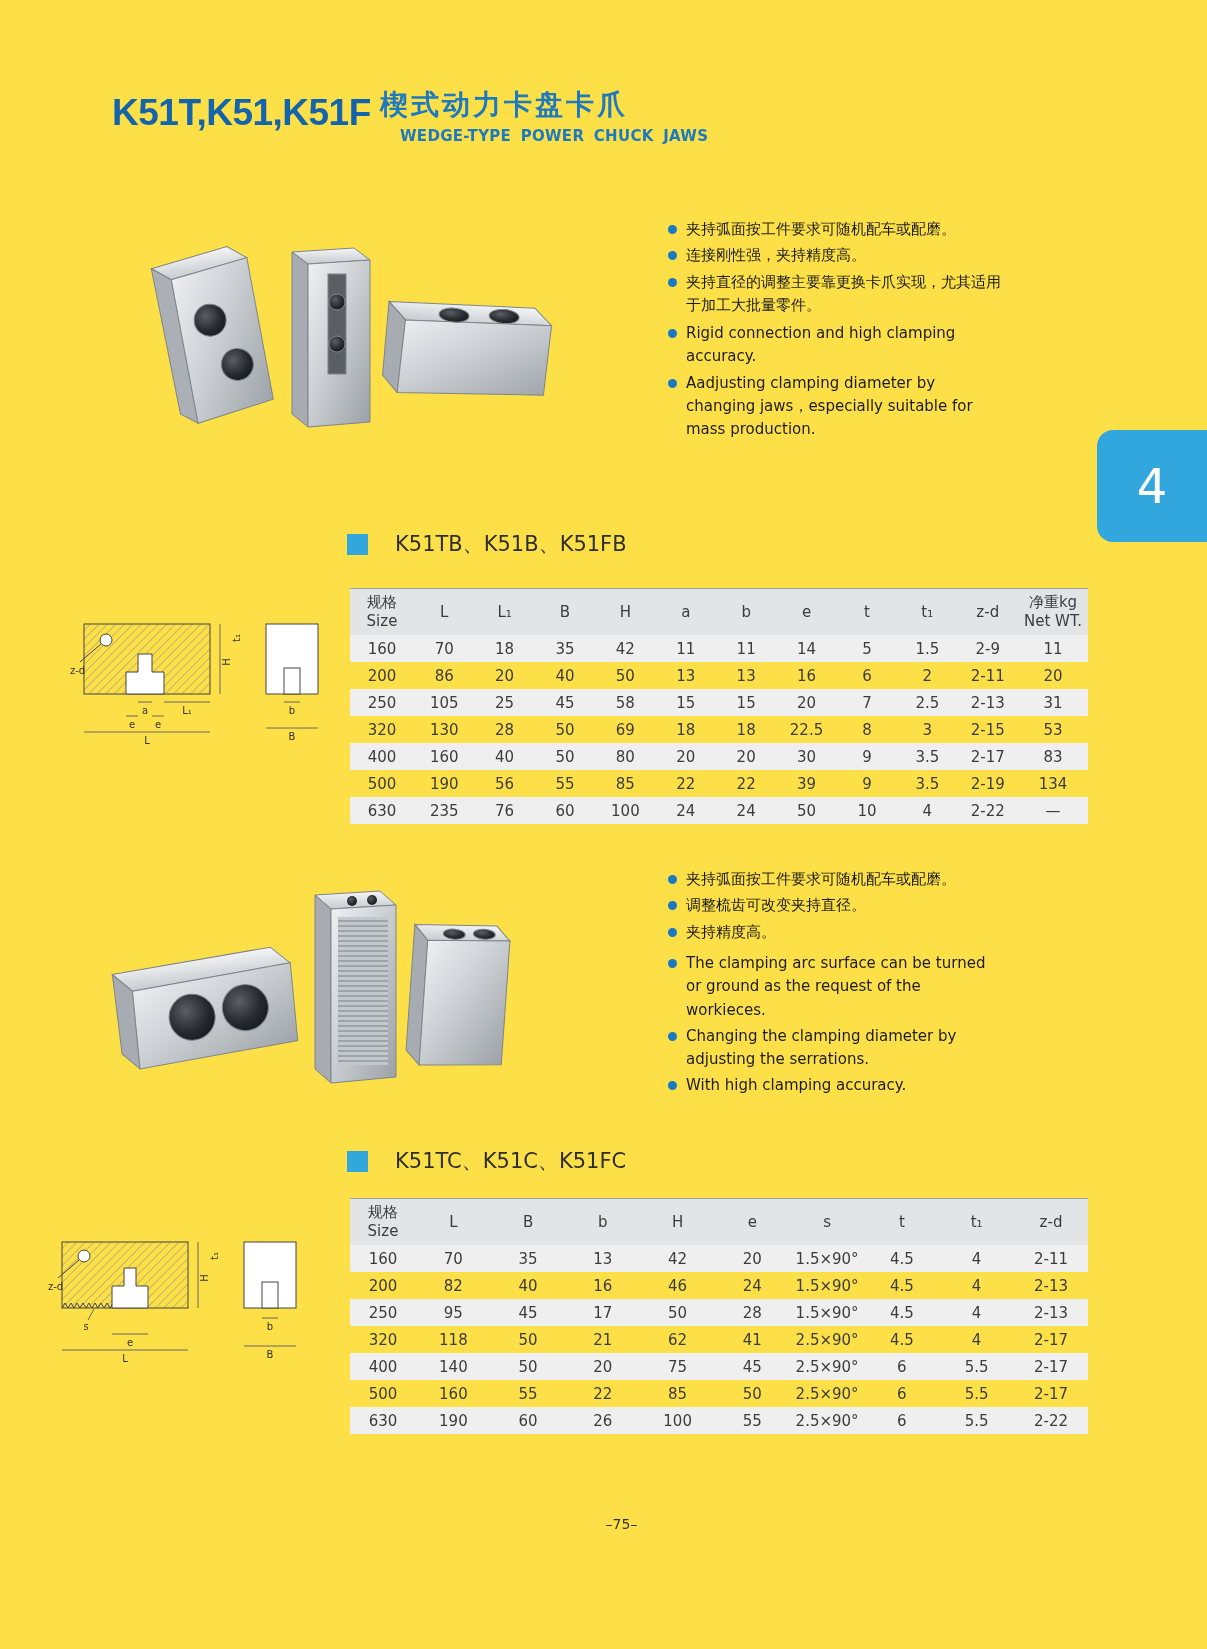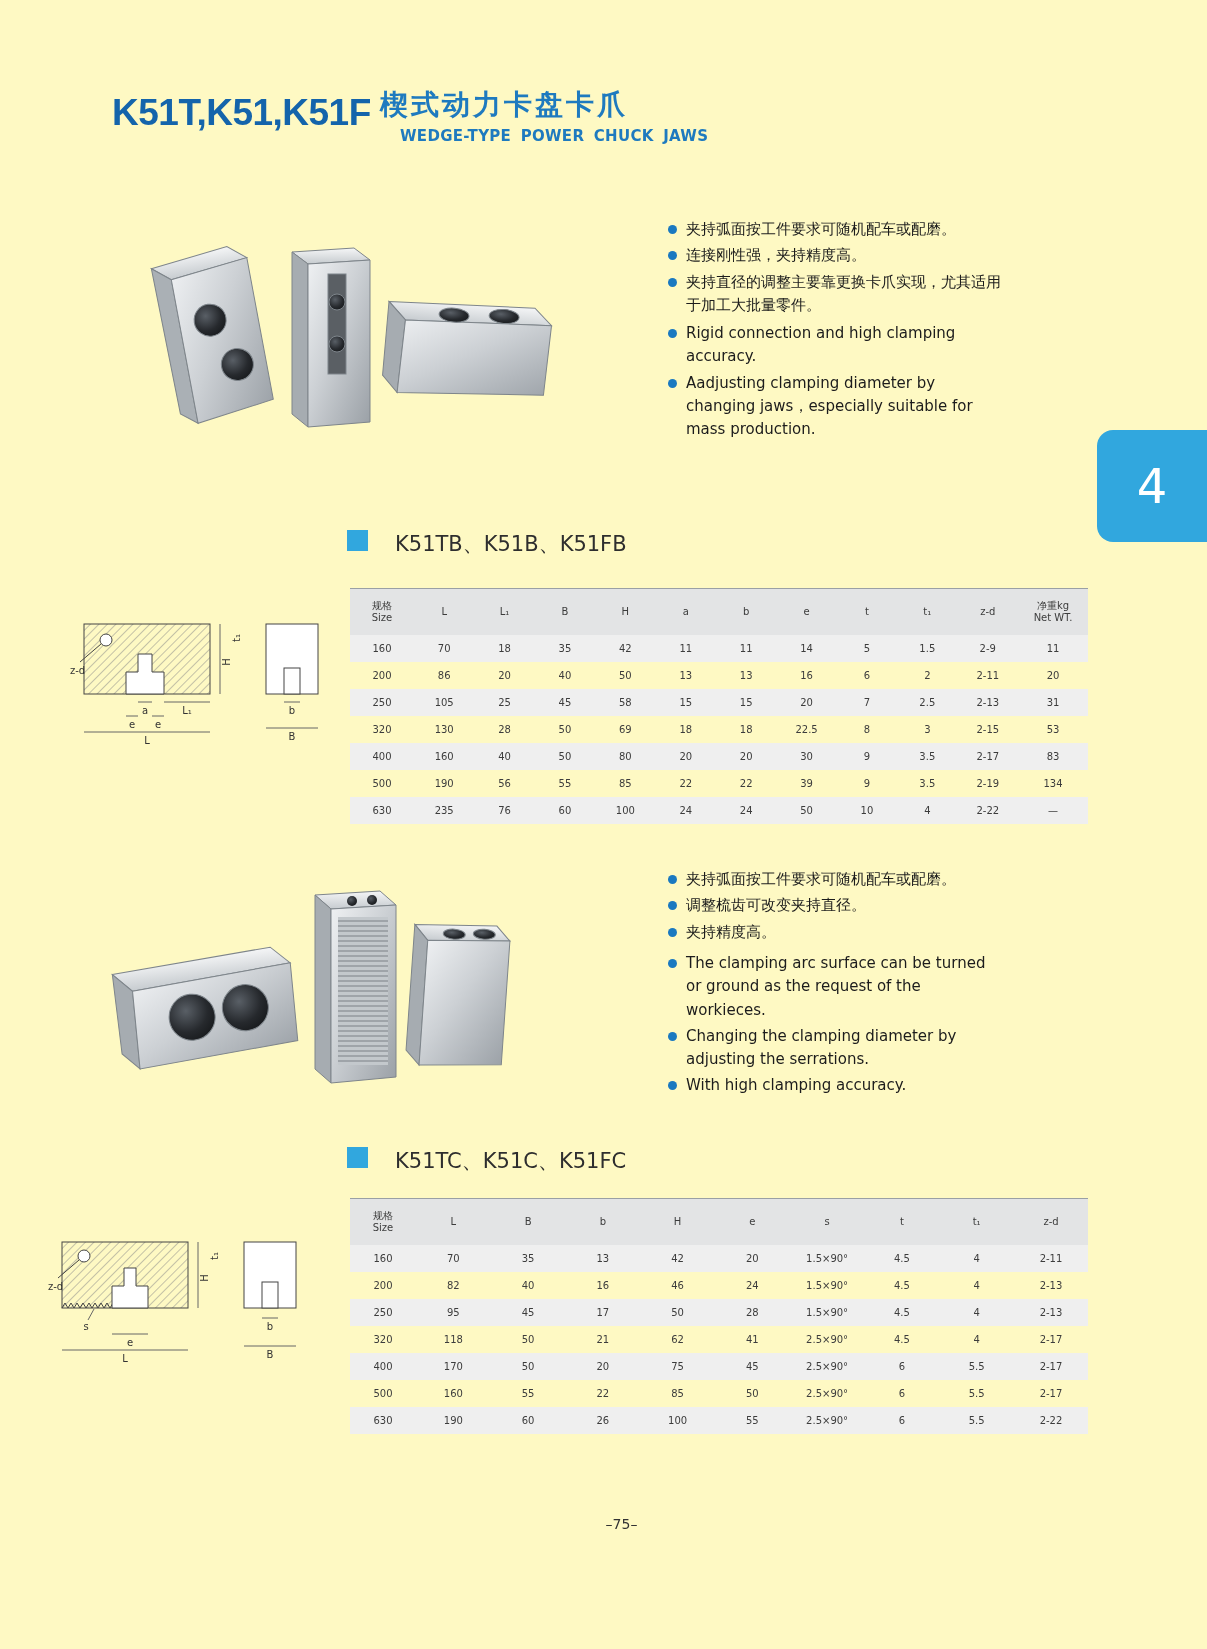--- a/index.html
+++ b/index.html
@@ -1,17 +1,17 @@
 <!DOCTYPE html>
 <html style="--brand-blue: #1464ab; --title-blue: #1e7abf; --accent-cyan: #31a7de; --bullet-blue: #1a79c0;"><head>
 <meta charset="utf-8">
 <style>
   html,body { margin:0; padding:0; background:#ffffff; }
   .page {
-    position:relative; width:1207px; height:1649px; background:#fef9c3;
+    position:relative; width:1207px; height:1649px; background:#fde047;
     font-family:"DejaVu Sans","Liberation Sans",sans-serif; overflow:hidden;
     color:#222;
   }
   
   .model-title {
     position:absolute; left:112px; top:92px;
     font-size:37px; font-weight:bold; letter-spacing:-0.5px;
     color:var(--brand-blue,#1464ab);
     font-family:"Liberation Sans","DejaVu Sans",sans-serif;
   }
@@ -30,27 +30,27 @@
     position:absolute; right:0; top:430px; width:110px; height:112px;
     background:var(--accent-cyan,#35a5dd); border-radius:16px 0 0 16px;
     color:#fff; font-size:48px; display:flex; align-items:center; justify-content:center;
   }
   
   .bullets { position:absolute; width:336px; list-style:none; margin:0; padding:0; }
   .bullets li { display:flex; gap:9px; font-size:15px; line-height:1.55; color:#1c1c1c; margin-bottom:3px; }
   .bullets .dot { flex:0 0 auto; width:9px; height:9px; border-radius:50%; background:var(--bullet-blue,#1a79c0); margin-top:7px; }
   .bullets .btxt { display:block; }
   
-  .section-heading { position:absolute; display:flex; align-items:flex-start; gap:27px; }
+  .section-heading { position:absolute; display:flex; align-items:center; gap:27px; }
   .section-heading .sq { width:21px; height:21px; background:var(--accent-cyan,#2aa9e0); }
   .section-heading .txt { font-size:21px; color:#2e2e2e; }
   
   .spec-table {
     position:absolute; border-collapse:collapse; table-layout:fixed; width:738px;
-    font-size:10px; color:#3c3c3c; border-top:1px solid #9aa0a4;
+    font-size:15px; color:#3c3c3c; border-top:1px solid #9aa0a4;
   }
   .spec-table th {
     font-weight:normal; white-space:pre-line; text-align:center; vertical-align:middle;
     background:#e3e4e5; height:46px; line-height:1.25; padding:0;
   }
   .spec-table td { text-align:center; vertical-align:middle; height:27px; padding:0; }
   .spec-table tbody tr:nth-child(odd) td { background:#efefef; }
   #table1 { left:350px; top:588px; }
   #table2 { left:350px; top:1198px; }
   
@@ -489,21 +489,21 @@
           <td>21</td>
           <td>62</td>
           <td>41</td>
           <td>2.5×90°</td>
           <td>4.5</td>
           <td>4</td>
           <td>2-17</td>
         </tr>
         <tr>
           <td>400</td>
-          <td>170</td>
+          <td>140</td>
           <td>50</td>
           <td>20</td>
           <td>75</td>
           <td>45</td>
           <td>2.5×90°</td>
           <td>6</td>
           <td>5.5</td>
           <td>2-17</td>
         </tr>
         <tr>

